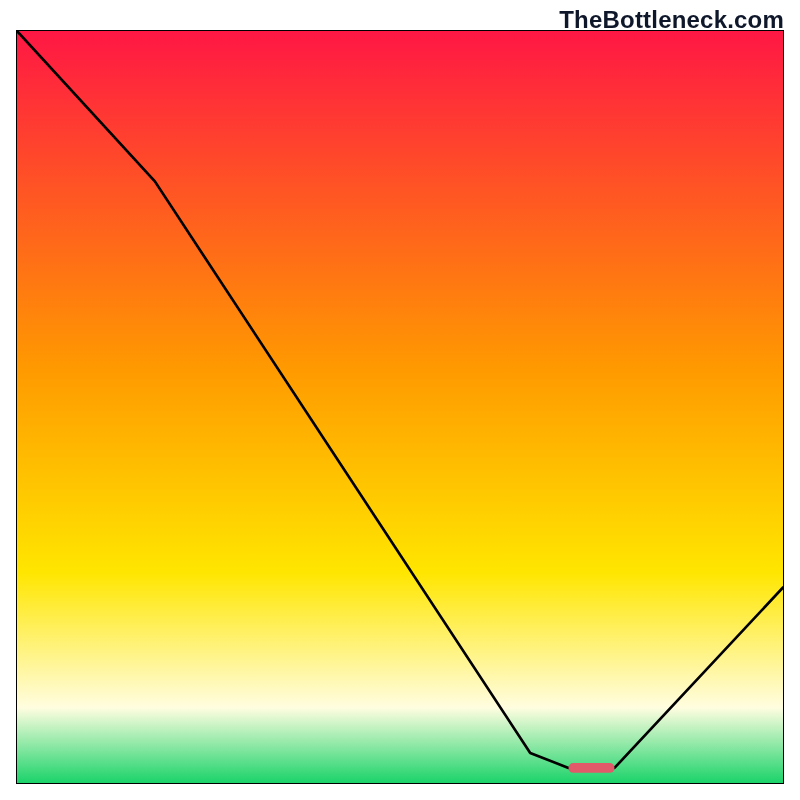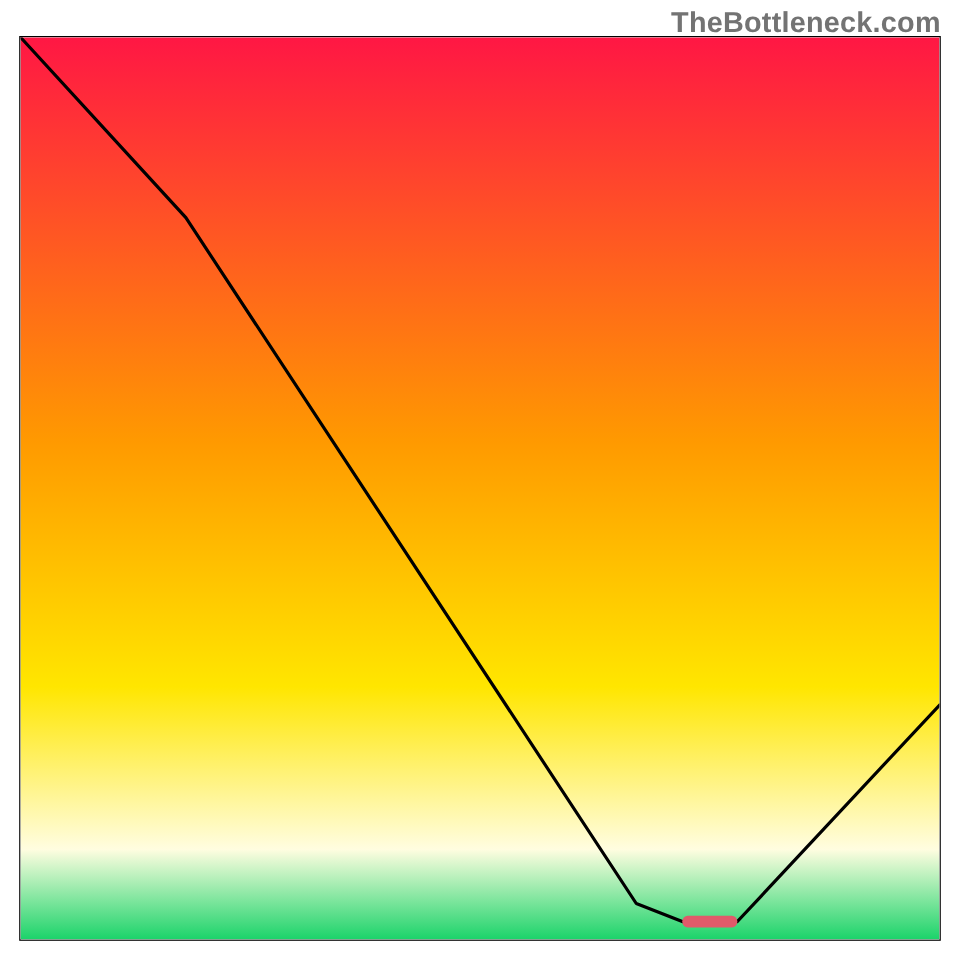--- a/index.html
+++ b/index.html
@@ -26,21 +26,21 @@
     top:0;
     width:766px;
     height:752px;
   }
   .watermark{
     position:absolute;
     top:6px;
     right:16px;
     font-size:24px;
     font-weight:bold;
-    color:#737373;
+    color:#0f172a;
     letter-spacing:0.2px;
   }
 </style>
 </head>
 <body>
 
 <div class="watermark">TheBottleneck.com</div>
 
 <div class="frame">
   <svg class="plot-area" viewBox="0 0 100 100" preserveAspectRatio="none">

